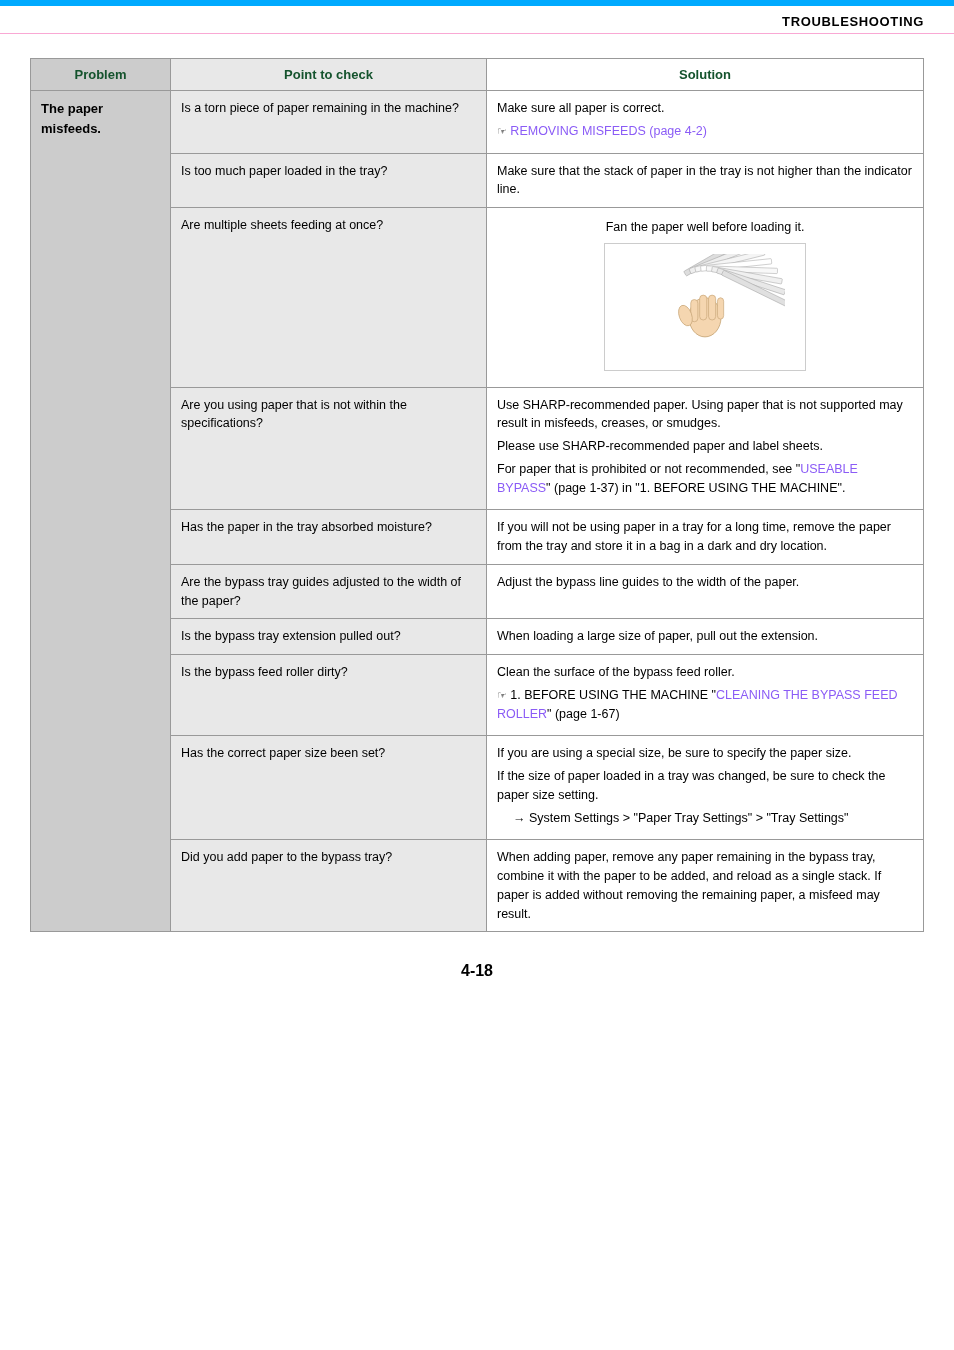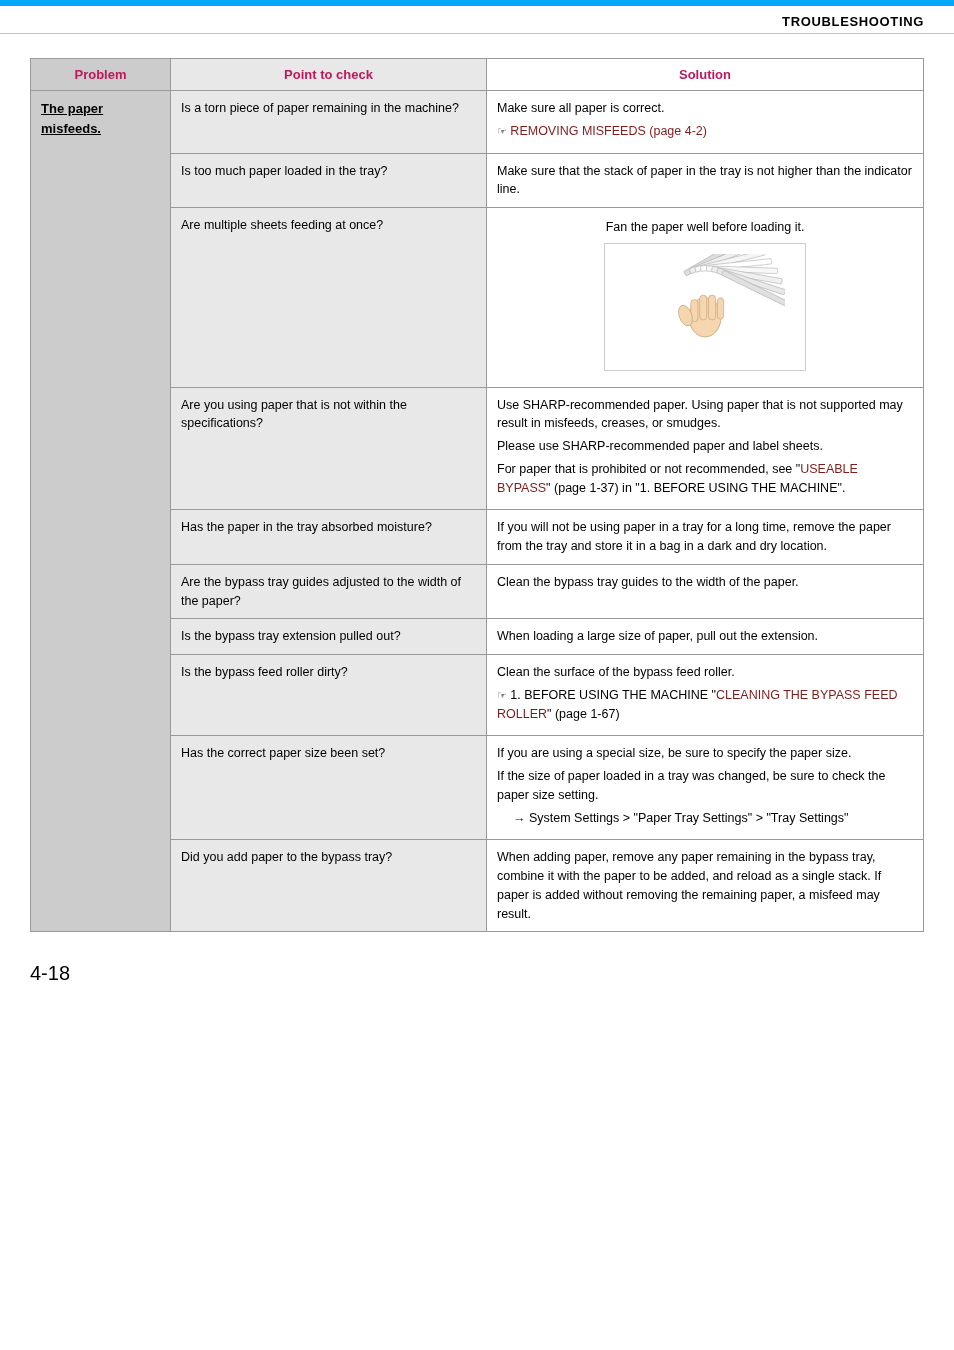--- a/index.html
+++ b/index.html
@@ -43,21 +43,21 @@
       margin-bottom: 20px;
       line-height: 1.2;
     }
     table {
       width: 100%;
       border-collapse: collapse;
       border: 1px solid #999;
     }
     thead tr th {
       background: #555;
-      color: #be185d;
+      color: #14532d;
       font-weight: bold;
       padding: 8px 10px;
       border: 1px solid #999;
       text-align: center;
       font-size: 13px;
     }
     tbody tr td {
       border: 1px solid #999;
       padding: 8px 10px;
       vertical-align: top;
@@ -72,24 +72,23 @@
       width: 316px;
       background: #e8e8e8;
     }
     .col-solution {
       width: auto;
       background: #fff;
     }
     .problem-label {
       font-weight: bold;
       font-size: 13px;
-      text-decoration: underline;
     }
     .link-text {
-      color: #7f1d1d;
+      color: #8b5cf6;
       text-decoration: none;
     }
     .fan-image-cell {
       text-align: center;
       padding: 10px;
     }
     .fan-img-container {
       display: inline-block;
       border: 1px solid #ccc;
       padding: 10px 20px;
@@ -98,22 +97,23 @@
       background: #fff;
     }
     .fan-svg {
       width: 160px;
       height: 100px;
     }
     .solution-block p {
       margin-bottom: 4px;
     }
     .page-footer {
-      font-weight: normal;
-      font-size: 20px;
+      text-align: center;
+      font-weight: bold;
+      font-size: 16px;
       margin-top: 30px;
       padding-bottom: 20px;
     }
     .ref-icon {
       font-size: 11px;
     }
     .indent {
       padding-left: 16px;
     }
   </style>
@@ -204,21 +204,21 @@
           </td>
         </tr>
 
         <tr>
           <td class="col-check">Has the paper in the tray absorbed moisture?</td>
           <td class="col-solution">If you will not be using paper in a tray for a long time, remove the paper from the tray and store it in a bag in a dark and dry location.</td>
         </tr>
 
         <tr>
           <td class="col-check">Are the bypass tray guides adjusted to the width of the paper?</td>
-          <td class="col-solution">Clean the bypass tray guides to the width of the paper.</td>
+          <td class="col-solution">Adjust the bypass line guides to the width of the paper.</td>
         </tr>
 
         <tr>
           <td class="col-check">Is the bypass tray extension pulled out?</td>
           <td class="col-solution">When loading a large size of paper, pull out the extension.</td>
         </tr>
 
         <tr>
           <td class="col-check">Is the bypass feed roller dirty?</td>
           <td class="col-solution">

